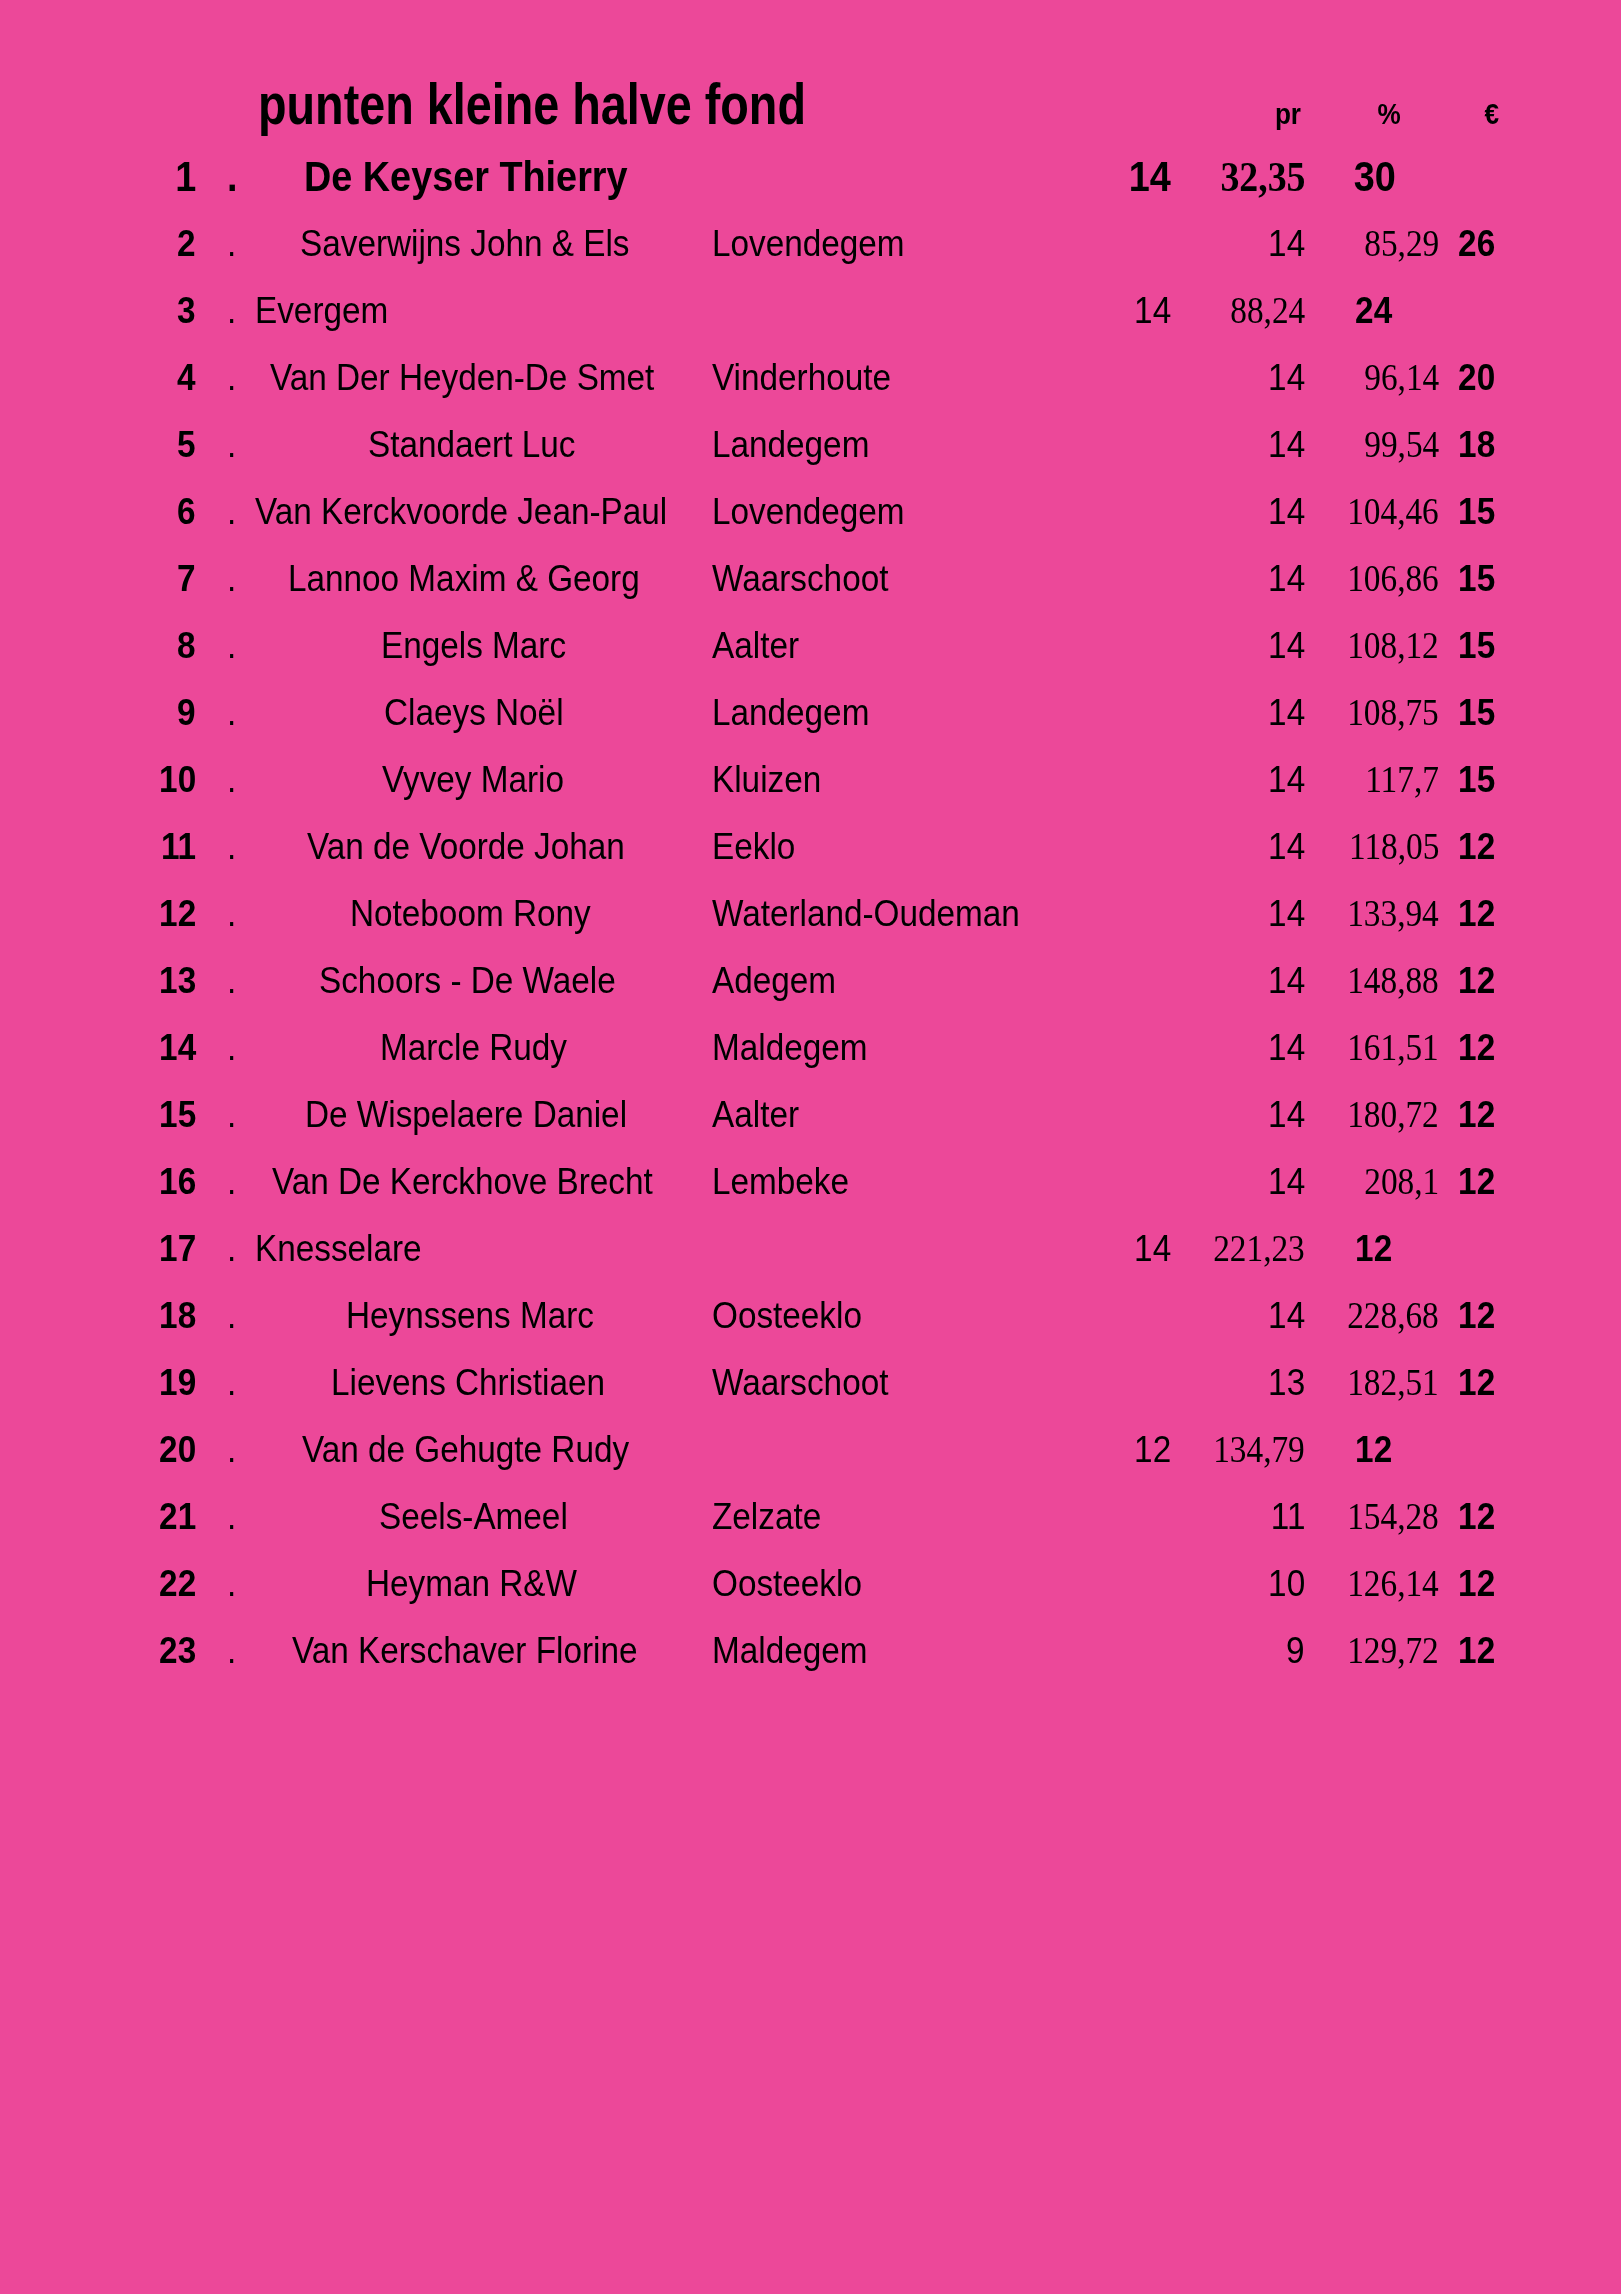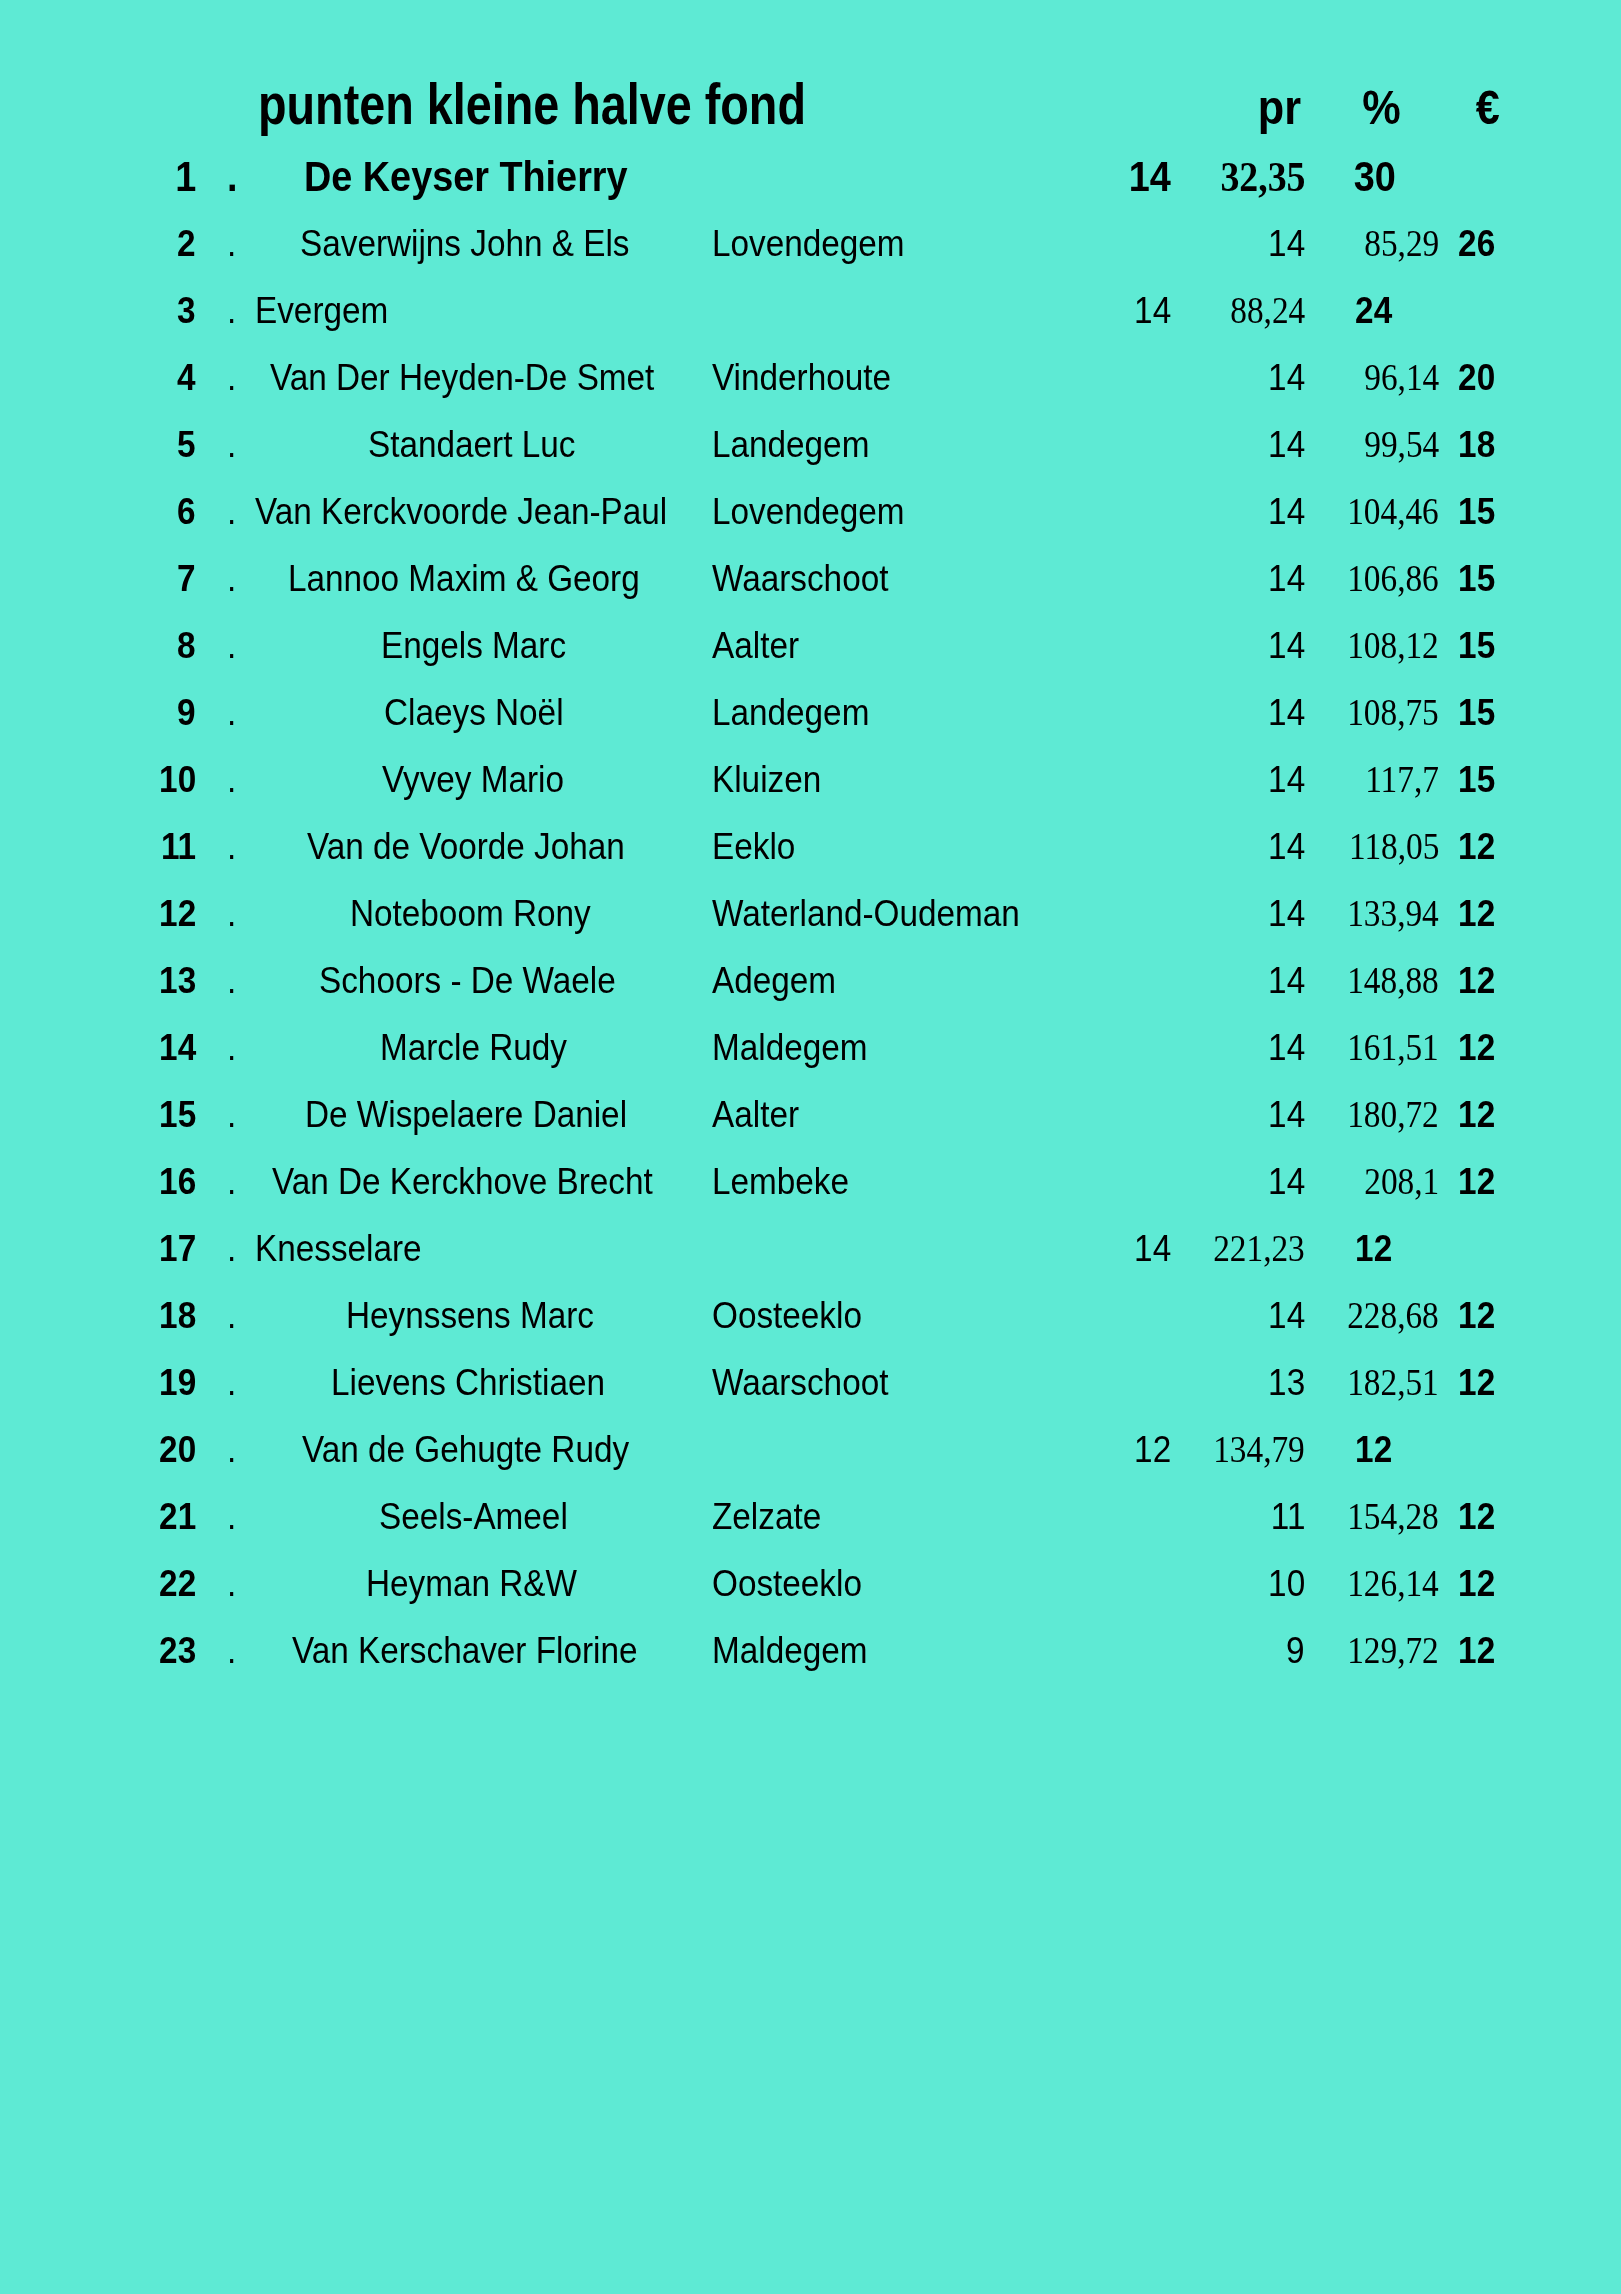--- a/index.html
+++ b/index.html
@@ -1,20 +1,20 @@
 <!DOCTYPE html>
 <html><head>
 <meta charset="utf-8">
 <style>
   html,body { margin:0; padding:0; background:#ffffff; }
   .sheet {
     position:relative;
     width:1621px;
     height:2294px;
-    background:#5eead4;
+    background:#ec4899;
     color:#000000;
     font-family:"Liberation Sans", sans-serif;
     overflow:hidden;
   }
   .grid {
     display:grid;
     grid-template-columns:81px 59px 457px 459px 134px 134px 72px;
     padding-left:115px;
     box-sizing:border-box;
     align-items:baseline;
@@ -26,21 +26,21 @@
     line-height:67px;
   }
   .title {
     grid-column:3 / span 2;
     font-size:57px;
     font-weight:bold;
     padding-left:2.9px;
     white-space:nowrap;
   }
   .colhead {
-    font-size:48px;
+    font-size:29px;
     font-weight:bold;
     text-align:right;
     white-space:nowrap;
   }
   .ch-pr  { grid-column:5; padding-right:3.8px; }
   .ch-pct { grid-column:6; padding-right:38px; }
   .ch-eur { grid-column:7; padding-right:11.5px; }
 
   
   .rows { position:absolute; top:143px; left:0; right:0; }

